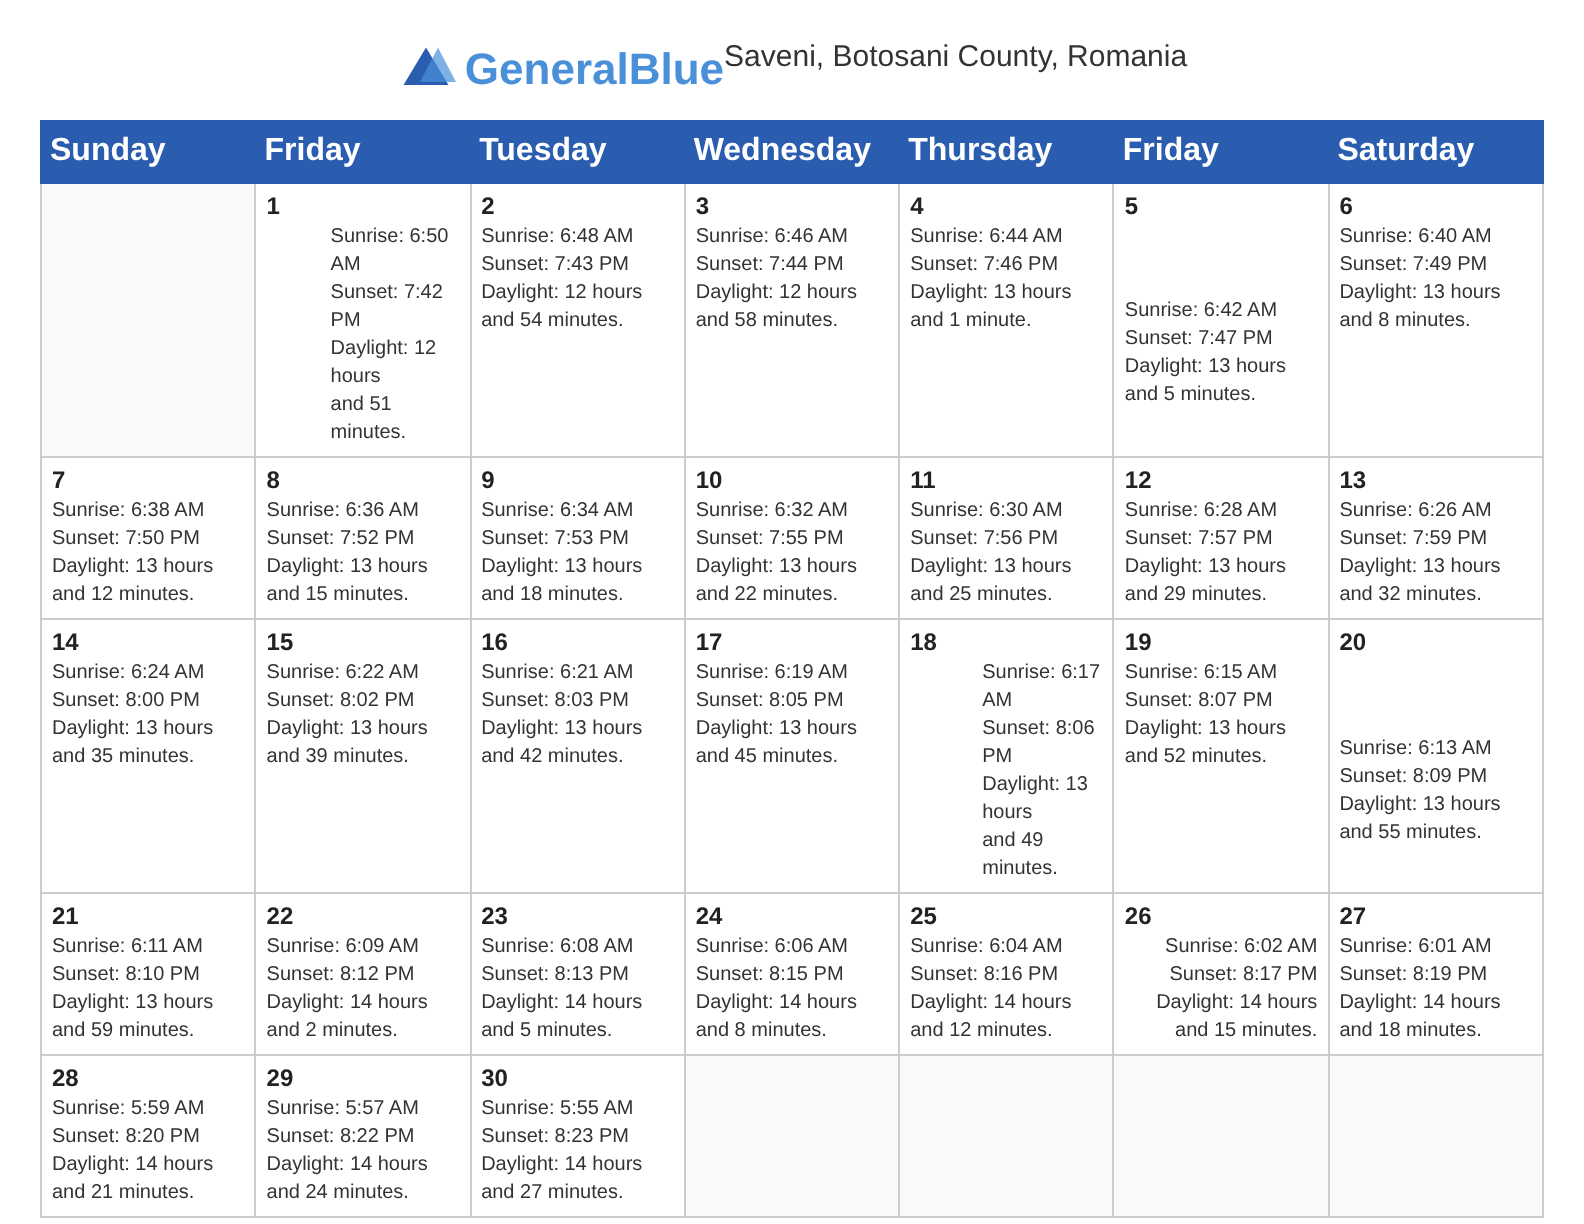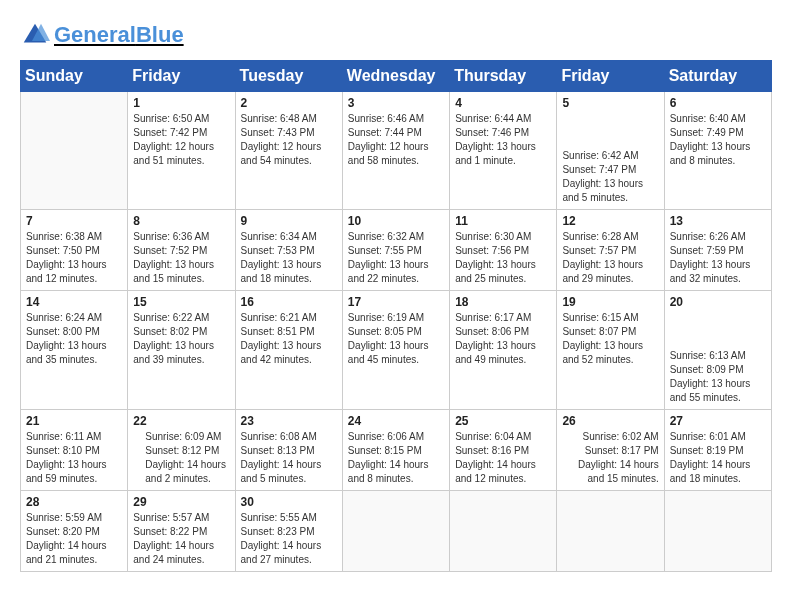--- a/index.html
+++ b/index.html
@@ -5,24 +5,23 @@
     * { box-sizing: border-box; margin: 0; padding: 0; }
     body {
       font-family: Arial, sans-serif;
       background: #fff;
       width: 792px;
       min-height: 612px;
       padding: 20px;
     }
     .header {
       display: flex;
-      justify-content: space-between;
+      justify-content: center;
       align-items: flex-start;
       margin-bottom: 10px;
-      text-decoration: underline;
     }
     .logo {
       display: flex;
       align-items: center;
     }
     .logo-text {
       font-size: 22px;
       font-weight: bold;
       color: #1a3a6b;
       line-height: 1.1;
@@ -93,41 +92,42 @@
   <div class="logo">
     <svg class="logo-icon" viewBox="0 0 40 40">
       <polygon points="20,5 35,30 5,30" fill="#2a5db0"></polygon>
       <polygon points="28,5 40,28 16,28" fill="#4a90d9" opacity="0.7"></polygon>
     </svg>
     <div class="logo-text">
       <div><span>General</span><span style="color:#4a90d9">Blue</span></div>
     </div>
   </div>
   <div class="title-area">
+    <div class="subtitle">Saveni, Botosani County, Romania</div>
   </div>
 </div>
 
 <table>
   <thead>
     <tr id="weekday-header">
         <th>Sunday</th>
         <th>Friday</th>
         <th>Tuesday</th>
         <th>Wednesday</th>
         <th>Thursday</th>
         <th>Friday</th>
         <th>Saturday</th>
       </tr>
   </thead>
   <tbody id="calendar-body">
       <tr>
         <td class="empty"></td>
         <td>
           <div class="day-number">1</div>
-          <div class="day-info" style="white-space: pre-line;">Sunrise: 6:50 AM
+          <div class="day-info" style="white-space: pre-line; margin-left: 32px;">Sunrise: 6:50 AM
 Sunset: 7:42 PM
 Daylight: 12 hours
 and 51 minutes.</div>
         </td>
         <td>
           <div class="day-number">2</div>
           <div class="day-info" style="white-space: pre-line;">Sunrise: 6:48 AM
 Sunset: 7:43 PM
 Daylight: 12 hours
 and 54 minutes.</div>
@@ -223,34 +223,34 @@
         <td>
           <div class="day-number">15</div>
           <div class="day-info" style="white-space: pre-line;">Sunrise: 6:22 AM
 Sunset: 8:02 PM
 Daylight: 13 hours
 and 39 minutes.</div>
         </td>
         <td>
           <div class="day-number">16</div>
           <div class="day-info" style="white-space: pre-line;">Sunrise: 6:21 AM
-Sunset: 8:51 PM
+Sunset: 8:03 PM
 Daylight: 13 hours
 and 42 minutes.</div>
         </td>
         <td>
           <div class="day-number">17</div>
           <div class="day-info" style="white-space: pre-line;">Sunrise: 6:19 AM
 Sunset: 8:05 PM
 Daylight: 13 hours
 and 45 minutes.</div>
         </td>
         <td>
           <div class="day-number">18</div>
-          <div class="day-info" style="white-space: pre-line;">Sunrise: 6:17 AM
+          <div class="day-info" style="white-space: pre-line; margin-left: 36px;">Sunrise: 6:17 AM
 Sunset: 8:06 PM
 Daylight: 13 hours
 and 49 minutes.</div>
         </td>
         <td>
           <div class="day-number">19</div>
           <div class="day-info" style="white-space: pre-line;">Sunrise: 6:15 AM
 Sunset: 8:07 PM
 Daylight: 13 hours
 and 52 minutes.</div>
@@ -266,21 +266,21 @@
       <tr>
         <td>
           <div class="day-number">21</div>
           <div class="day-info" style="white-space: pre-line;">Sunrise: 6:11 AM
 Sunset: 8:10 PM
 Daylight: 13 hours
 and 59 minutes.</div>
         </td>
         <td>
           <div class="day-number">22</div>
-          <div class="day-info" style="white-space: pre-line; margin-left: 12px;">Sunrise: 6:09 AM
+          <div class="day-info" style="white-space: pre-line;">Sunrise: 6:09 AM
 Sunset: 8:12 PM
 Daylight: 14 hours
 and 2 minutes.</div>
         </td>
         <td>
           <div class="day-number">23</div>
           <div class="day-info" style="white-space: pre-line;">Sunrise: 6:08 AM
 Sunset: 8:13 PM
 Daylight: 14 hours
 and 5 minutes.</div>

